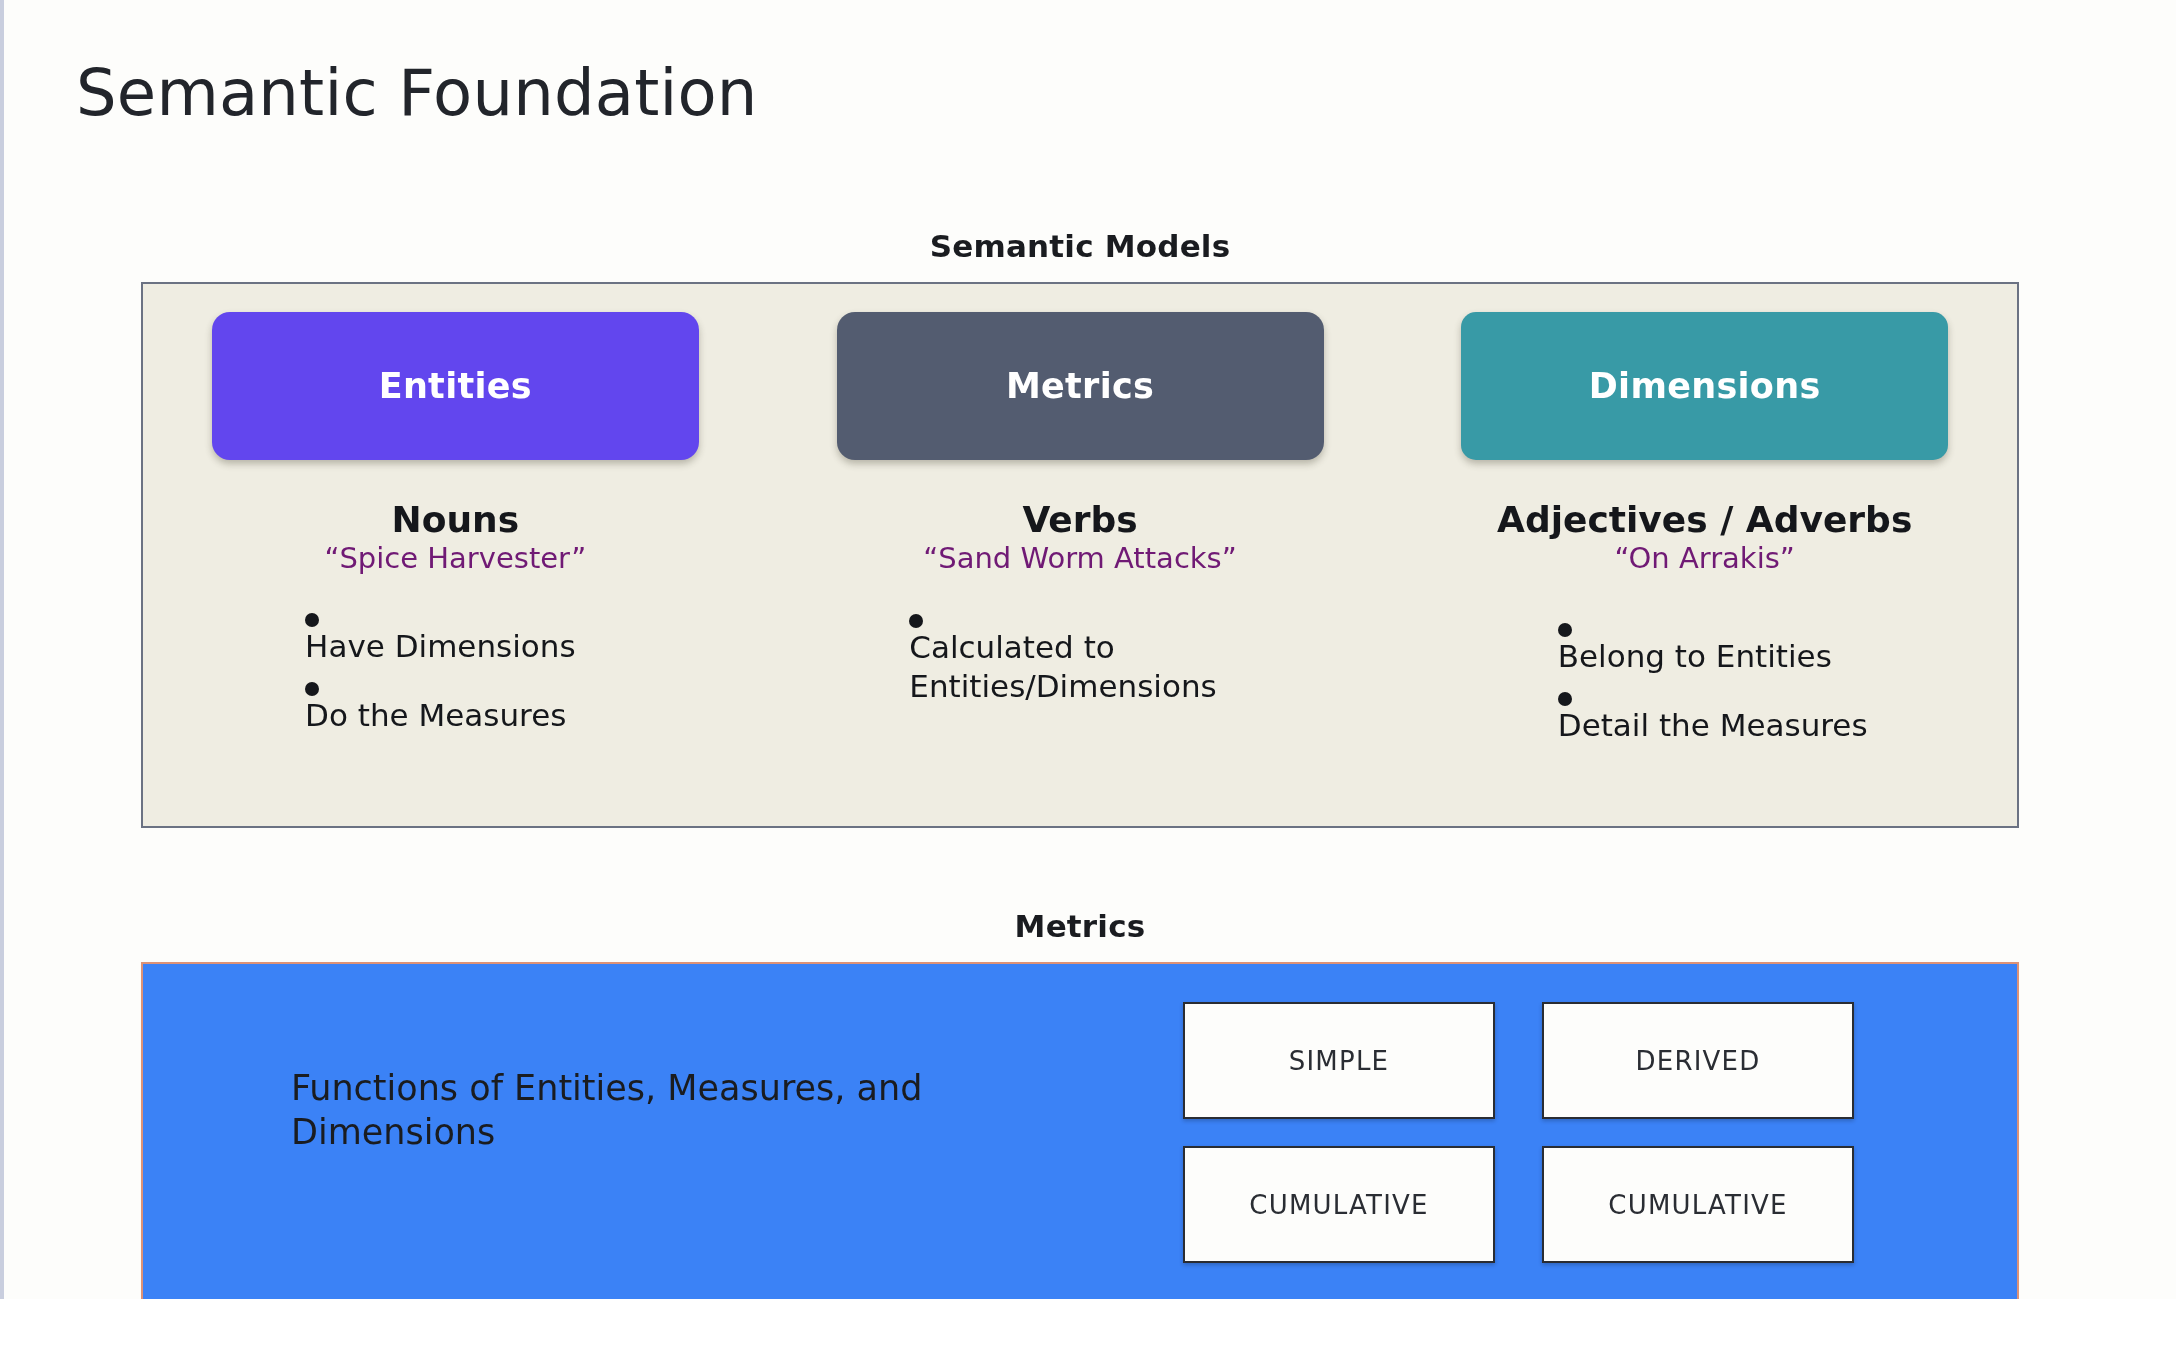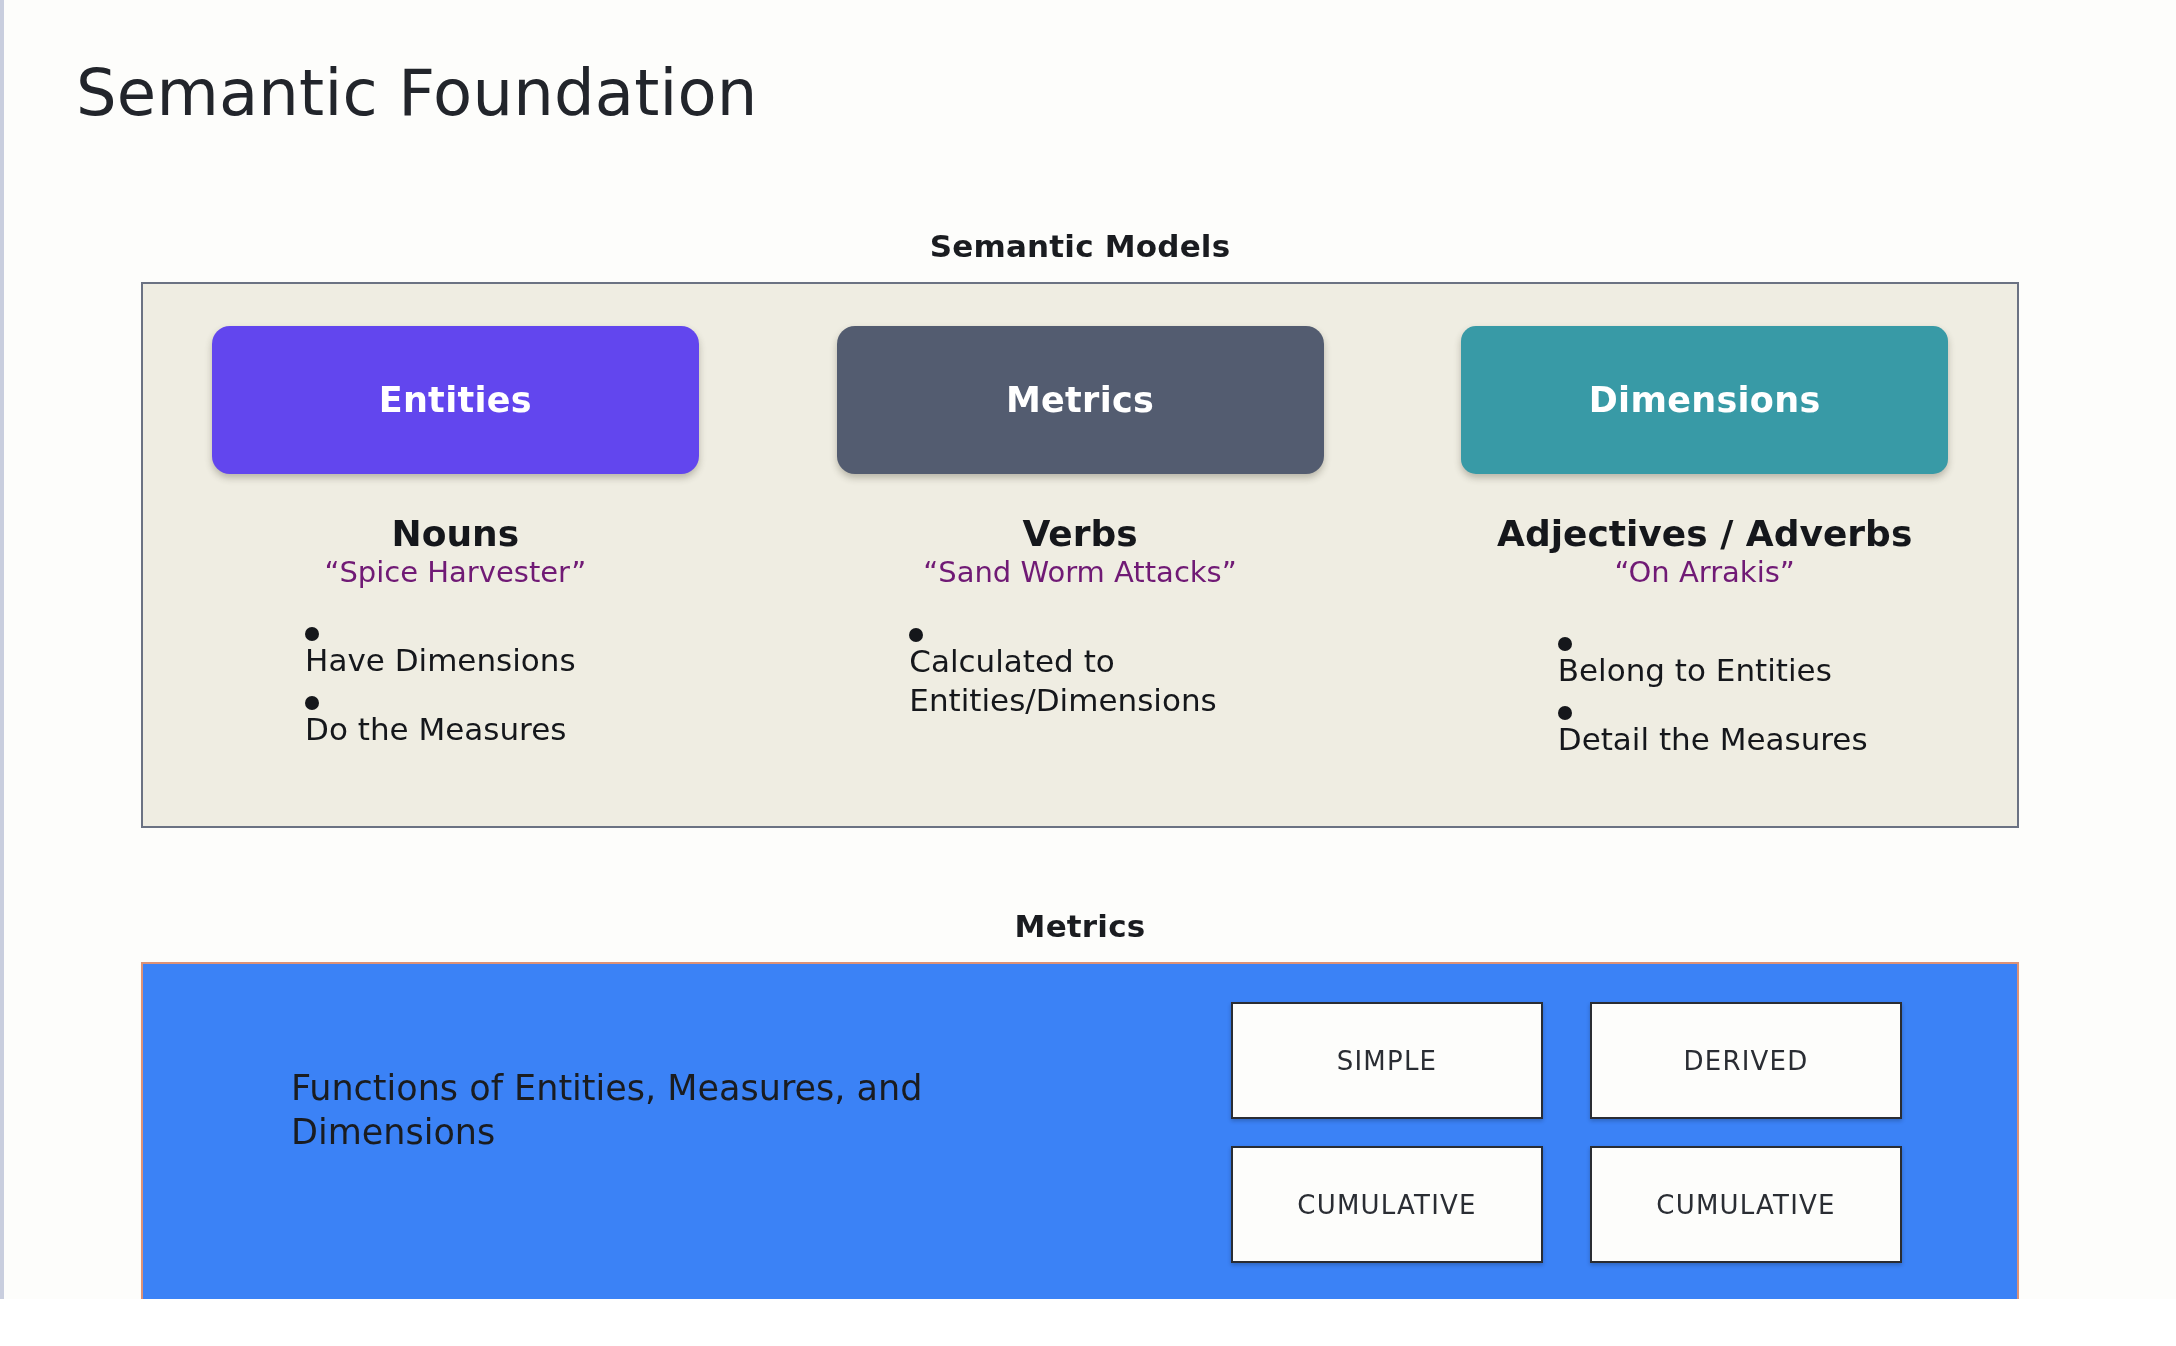--- a/index.html
+++ b/index.html
@@ -73,21 +73,21 @@
     left: 0; top: 0;
     width: 100%;
     height: 100%;
     display: flex;
   }
   .sm-col {
     flex: 1 1 0;
     display: flex;
     flex-direction: column;
     align-items: center;
-    padding-top: 42px;
+    padding-top: 28px;
     box-sizing: border-box;
   }
 
   .pill {
     width: 487px;
     height: 148px;
     border-radius: 18px;
     display: flex;
     align-items: center;
     justify-content: center;
@@ -166,21 +166,21 @@
     position: absolute;
     left: 148px;
     top: 102px;
     width: 700px;
     font-size: 35px;
     color: #1a1c20;
     line-height: 1.26;
   }
   #metrics-type-grid {
     position: absolute;
-    left: 1088px;
+    left: 1040px;
     top: 38px;
     display: grid;
     grid-template-columns: 312px 312px;
     grid-template-rows: 117px 117px;
     column-gap: 47px;
     row-gap: 27px;
   }
   .metric-type-box {
     border: 2px solid #2a2d33;
     background: #fdfdfb;

